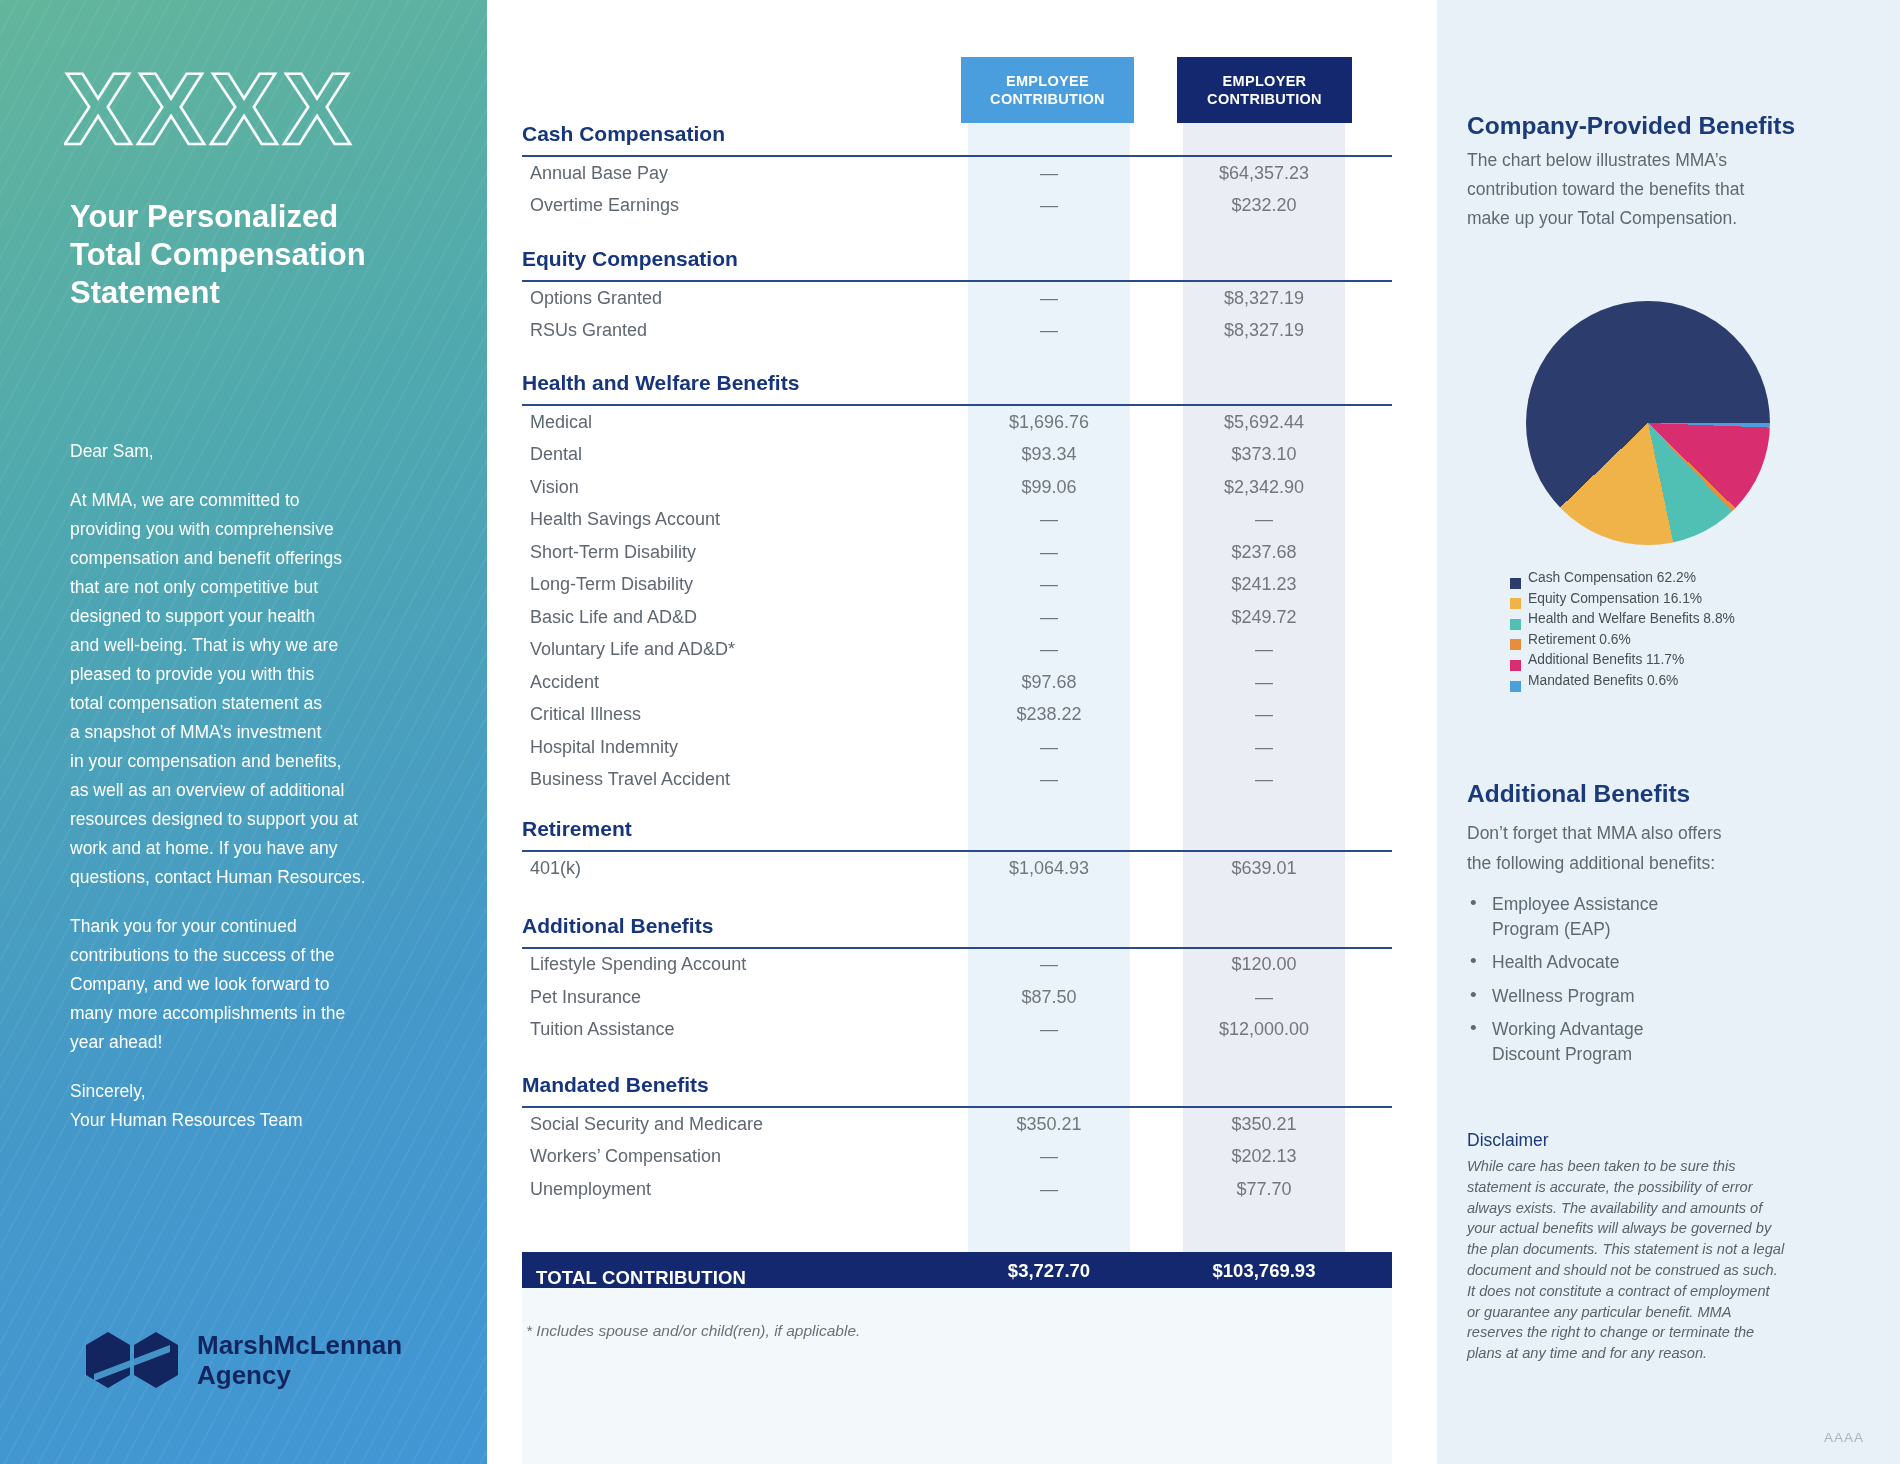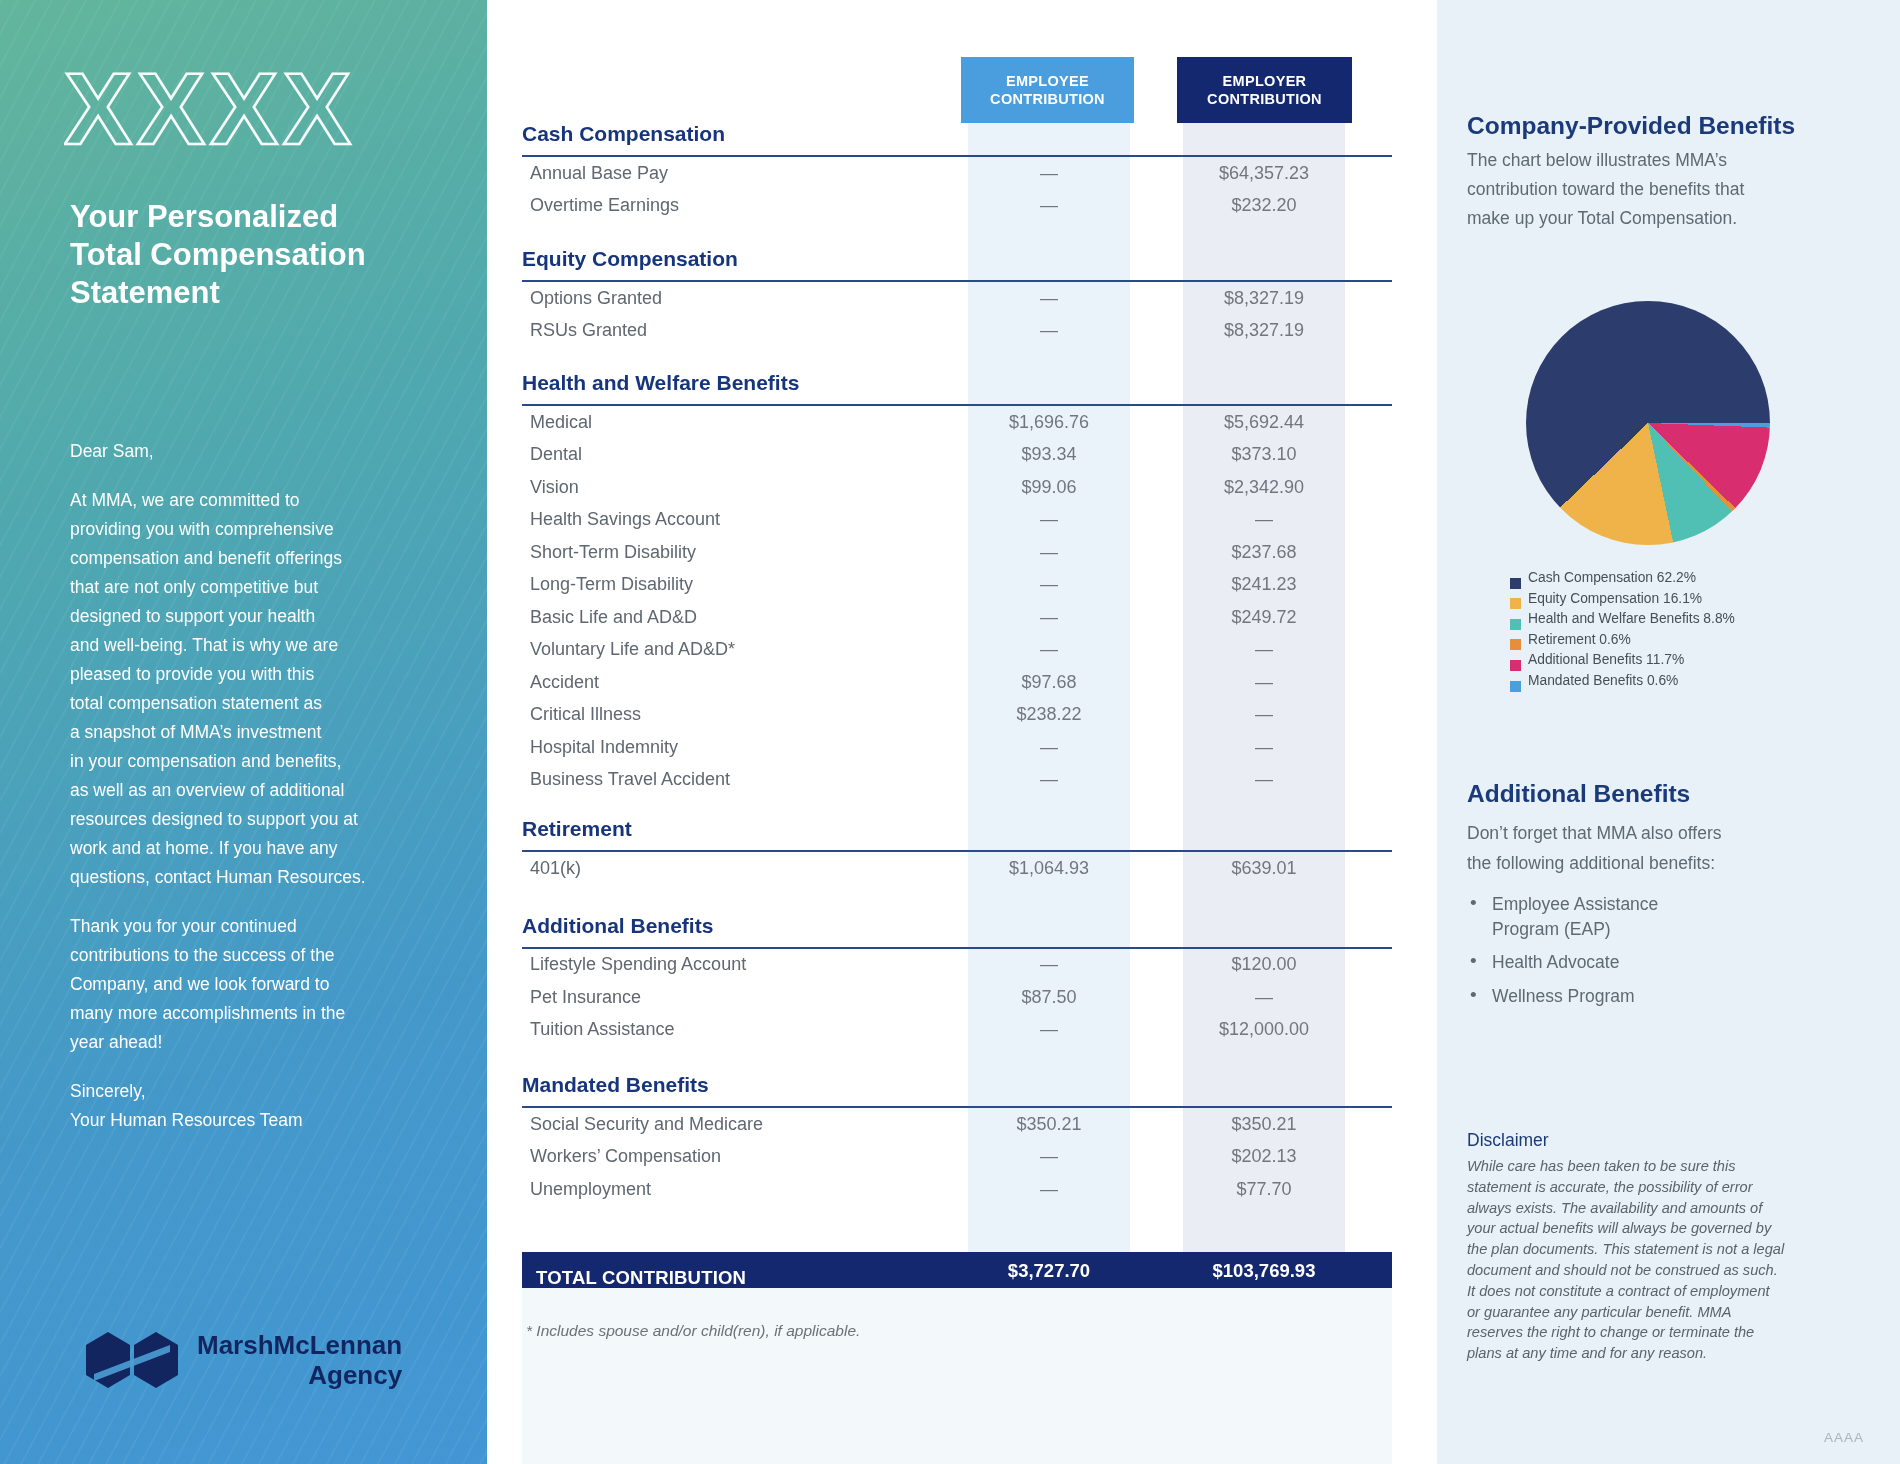--- a/index.html
+++ b/index.html
@@ -11,21 +11,21 @@
     background:linear-gradient(160deg,#63b59b 0%,#50a9ad 30%,#4498c9 70%,#4296d4 100%);}
   .sidebar-left::before{content:"";position:absolute;inset:0;
     background:repeating-linear-gradient(118deg,rgba(255,255,255,0.05) 0 2px,rgba(255,255,255,0) 2px 15px);}
   .logo-xxxx{position:absolute;left:64px;top:48px;}
   .side-title{position:absolute;left:70px;top:198px;width:345px;color:#ffffff;
     font-size:31px;font-weight:bold;line-height:38px;}
   .letter{position:absolute;left:70px;top:437px;width:348px;color:#ffffff;
     font-size:17.5px;line-height:29px;}
   .letter p{margin:0;white-space:pre-line;}
   .letter p + p{margin-top:20px;}
-  .brand{position:absolute;left:80px;top:1328px;display:flex;align-items:center;gap:13px;text-align:right;}
+  .brand{position:absolute;left:80px;top:1328px;display:flex;align-items:center;gap:13px;}
   .brand-text{color:#13255f;font-size:26px;font-weight:bold;line-height:30px;}
 
   
   .middle{position:absolute;left:487px;top:0;width:950px;height:1072px;background:#ffffff;}
   .stripe{position:absolute;top:123px;height:1129px;width:162px;}
   .stripe.emp{left:481px;background:#ebf3fa;}
   .stripe.er{left:696px;background:#eaedf4;}
   .colhdr{position:absolute;top:57px;height:66px;display:flex;align-items:center;justify-content:center;
     text-align:center;color:#ffffff;font-size:14.5px;font-weight:bold;line-height:18px;letter-spacing:0.3px;}
   .colhdr.emp{left:474px;width:173px;background:#4a9edd;}
@@ -323,20 +323,22 @@
         </div>
       </div>
     <div class="r-title add-title">Additional Benefits</div>
     <div class="add-text">Don’t forget that MMA also offers
 the following additional benefits:</div>
     <ul class="bullets">
         <li>Employee Assistance
 Program (EAP)</li>
         <li>Health Advocate</li>
         <li>Wellness Program</li>
+        <li>Working Advantage
+Discount Program</li>
       </ul>
     <div class="disc-title">Disclaimer</div>
     <div class="disc-text">While care has been taken to be sure this
 statement is accurate, the possibility of error
 always exists. The availability and amounts of
 your actual benefits will always be governed by
 the plan documents. This statement is not a legal
 document and should not be construed as such.
 It does not constitute a contract of employment
 or guarantee any particular benefit. MMA

